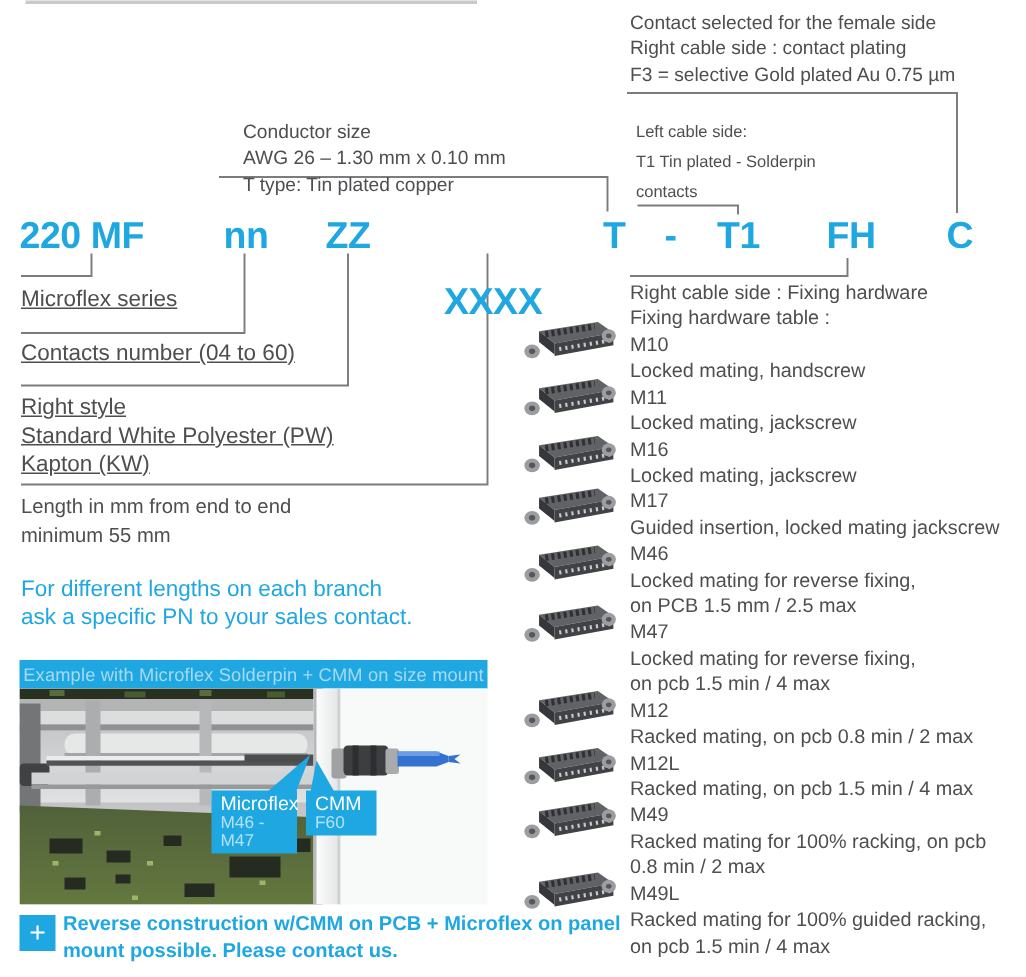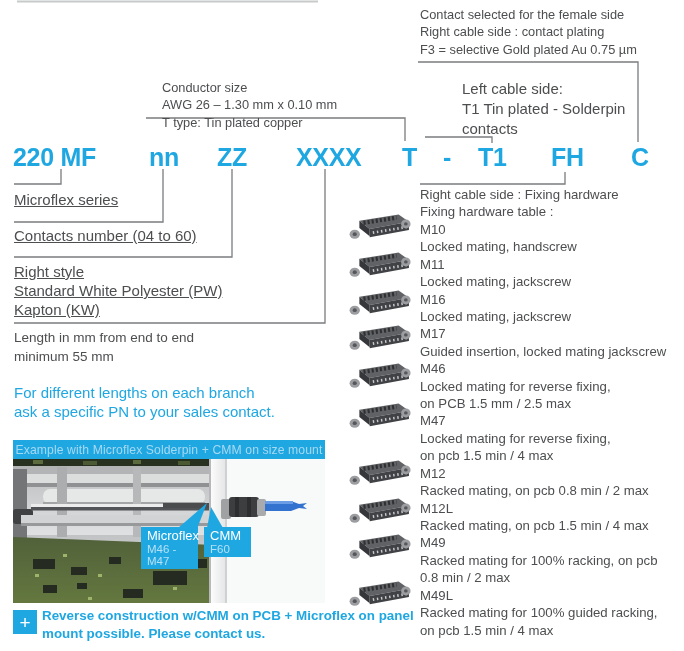--- a/index.html
+++ b/index.html
@@ -10,21 +10,21 @@
   }
   html,body{margin:0;padding:0;background:#fff;}
   #canvas{
     position:relative;width:684px;height:651px;background:#fff;overflow:hidden;
     font-family:"Liberation Sans","DejaVu Sans",sans-serif;color:var(--txt);
   }
   .abs{position:absolute;}
   svg.overlay{position:absolute;left:0;top:0;pointer-events:none;}
   
   .note{font-size:12.8px;line-height:17.4px;color:var(--txt);}
-  .note2{font-size:15px;line-height:19.8px;color:var(--txt);margin-left:38px;}
+  .note2{font-size:11px;line-height:19.8px;color:var(--txt);}
   
   .tok{position:absolute;top:145px;font-weight:700;font-size:25px;letter-spacing:-0.3px;color:var(--accent);line-height:1;}
   
   .lbl{font-size:15px;line-height:19px;color:var(--txt);text-decoration:underline;}
   .lbl-s{font-size:13.5px;line-height:18.5px;color:var(--txt);}
   .cyan-note{font-size:15px;line-height:18.5px;color:var(--accent);}
   
   .hw-list{position:absolute;left:420px;top:186px;width:262px;font-size:13.2px;line-height:17.42px;color:var(--txt);}
   .hw-line{white-space:nowrap;}
   .conn{position:absolute;left:347px;width:64px;height:32px;}
@@ -75,21 +75,21 @@
 
   <div class="abs note2" style="left:424px;top:79px;">
     <div>Left cable side:</div>
     <div>T1 Tin plated - Solderpin</div>
     <div>contacts</div>
   </div>
 
   <span class="tok" style="left:13px;">220 MF</span>
   <span class="tok" style="left:149px;">nn</span>
   <span class="tok" style="left:217px;">ZZ</span>
-  <span class="tok" style="left:296px;">XXXX</span>
+  <span class="tok" style="left:296px;margin-top:44px;">XXXX</span>
   <span class="tok" style="left:402px;">T</span>
   <span class="tok" style="left:443px;">-</span>
   <span class="tok" style="left:478px;">T1</span>
   <span class="tok" style="left:551px;">FH</span>
   <span class="tok" style="left:631px;">C</span>
 
   <div class="abs lbl" style="left:14px;top:190px;">Microflex series</div>
   <div class="abs lbl" style="left:14px;top:226px;">Contacts number (04 to 60)</div>
   <div class="abs lbl" style="left:14px;top:262px;">
     <div>Right style</div>

